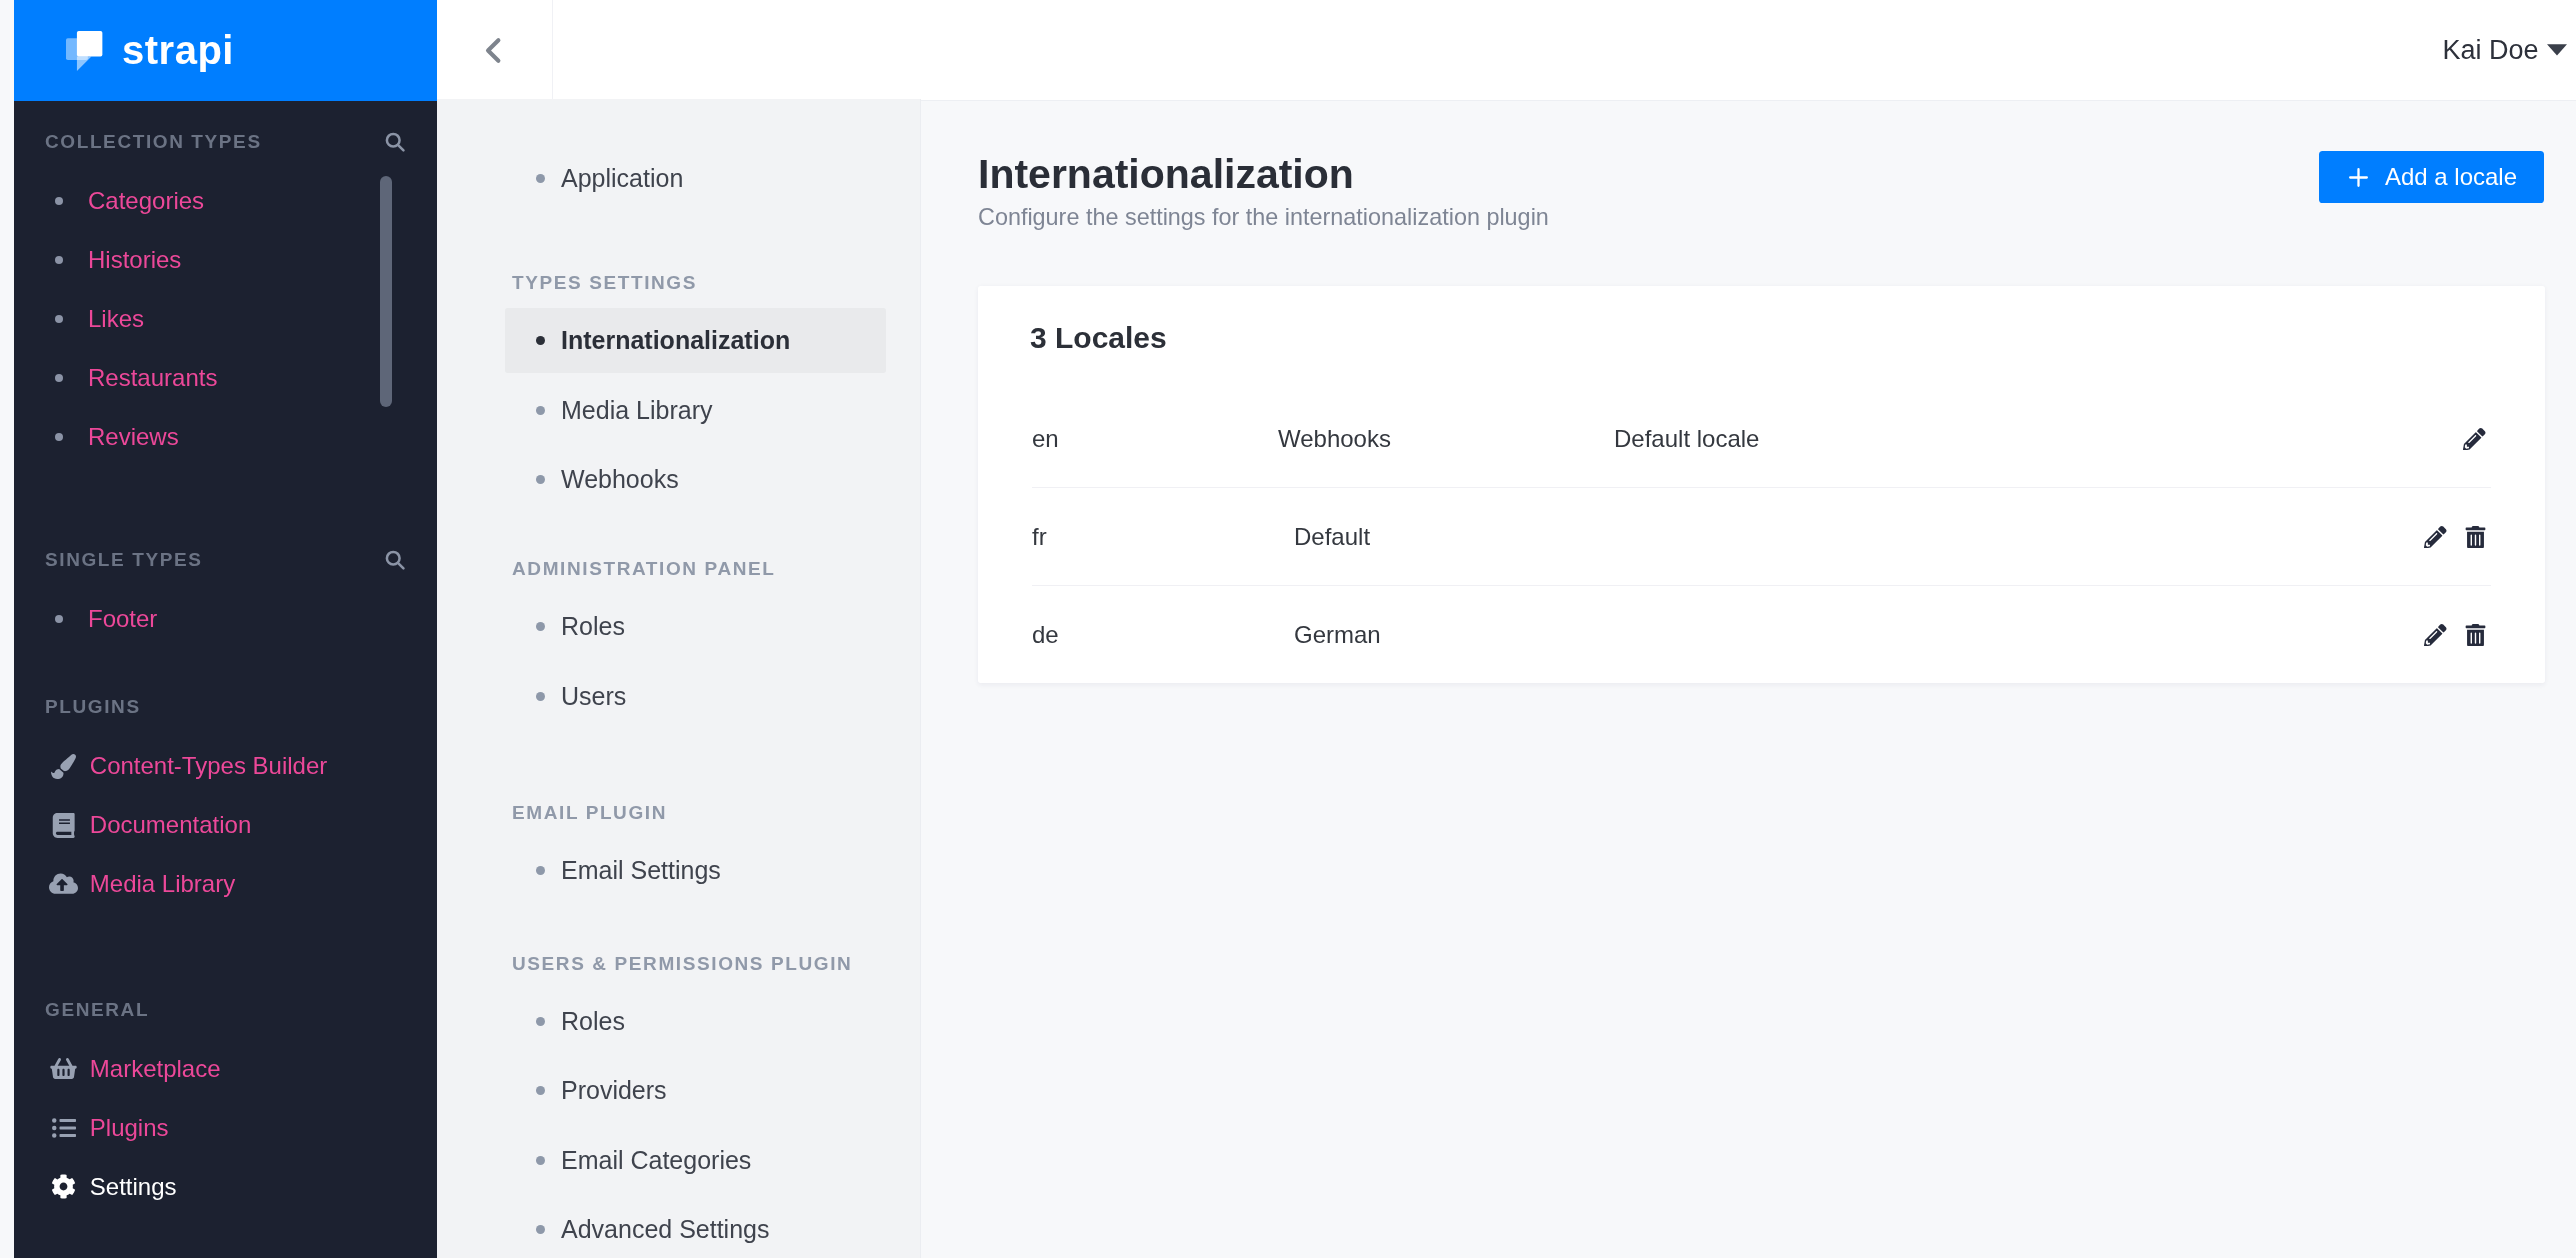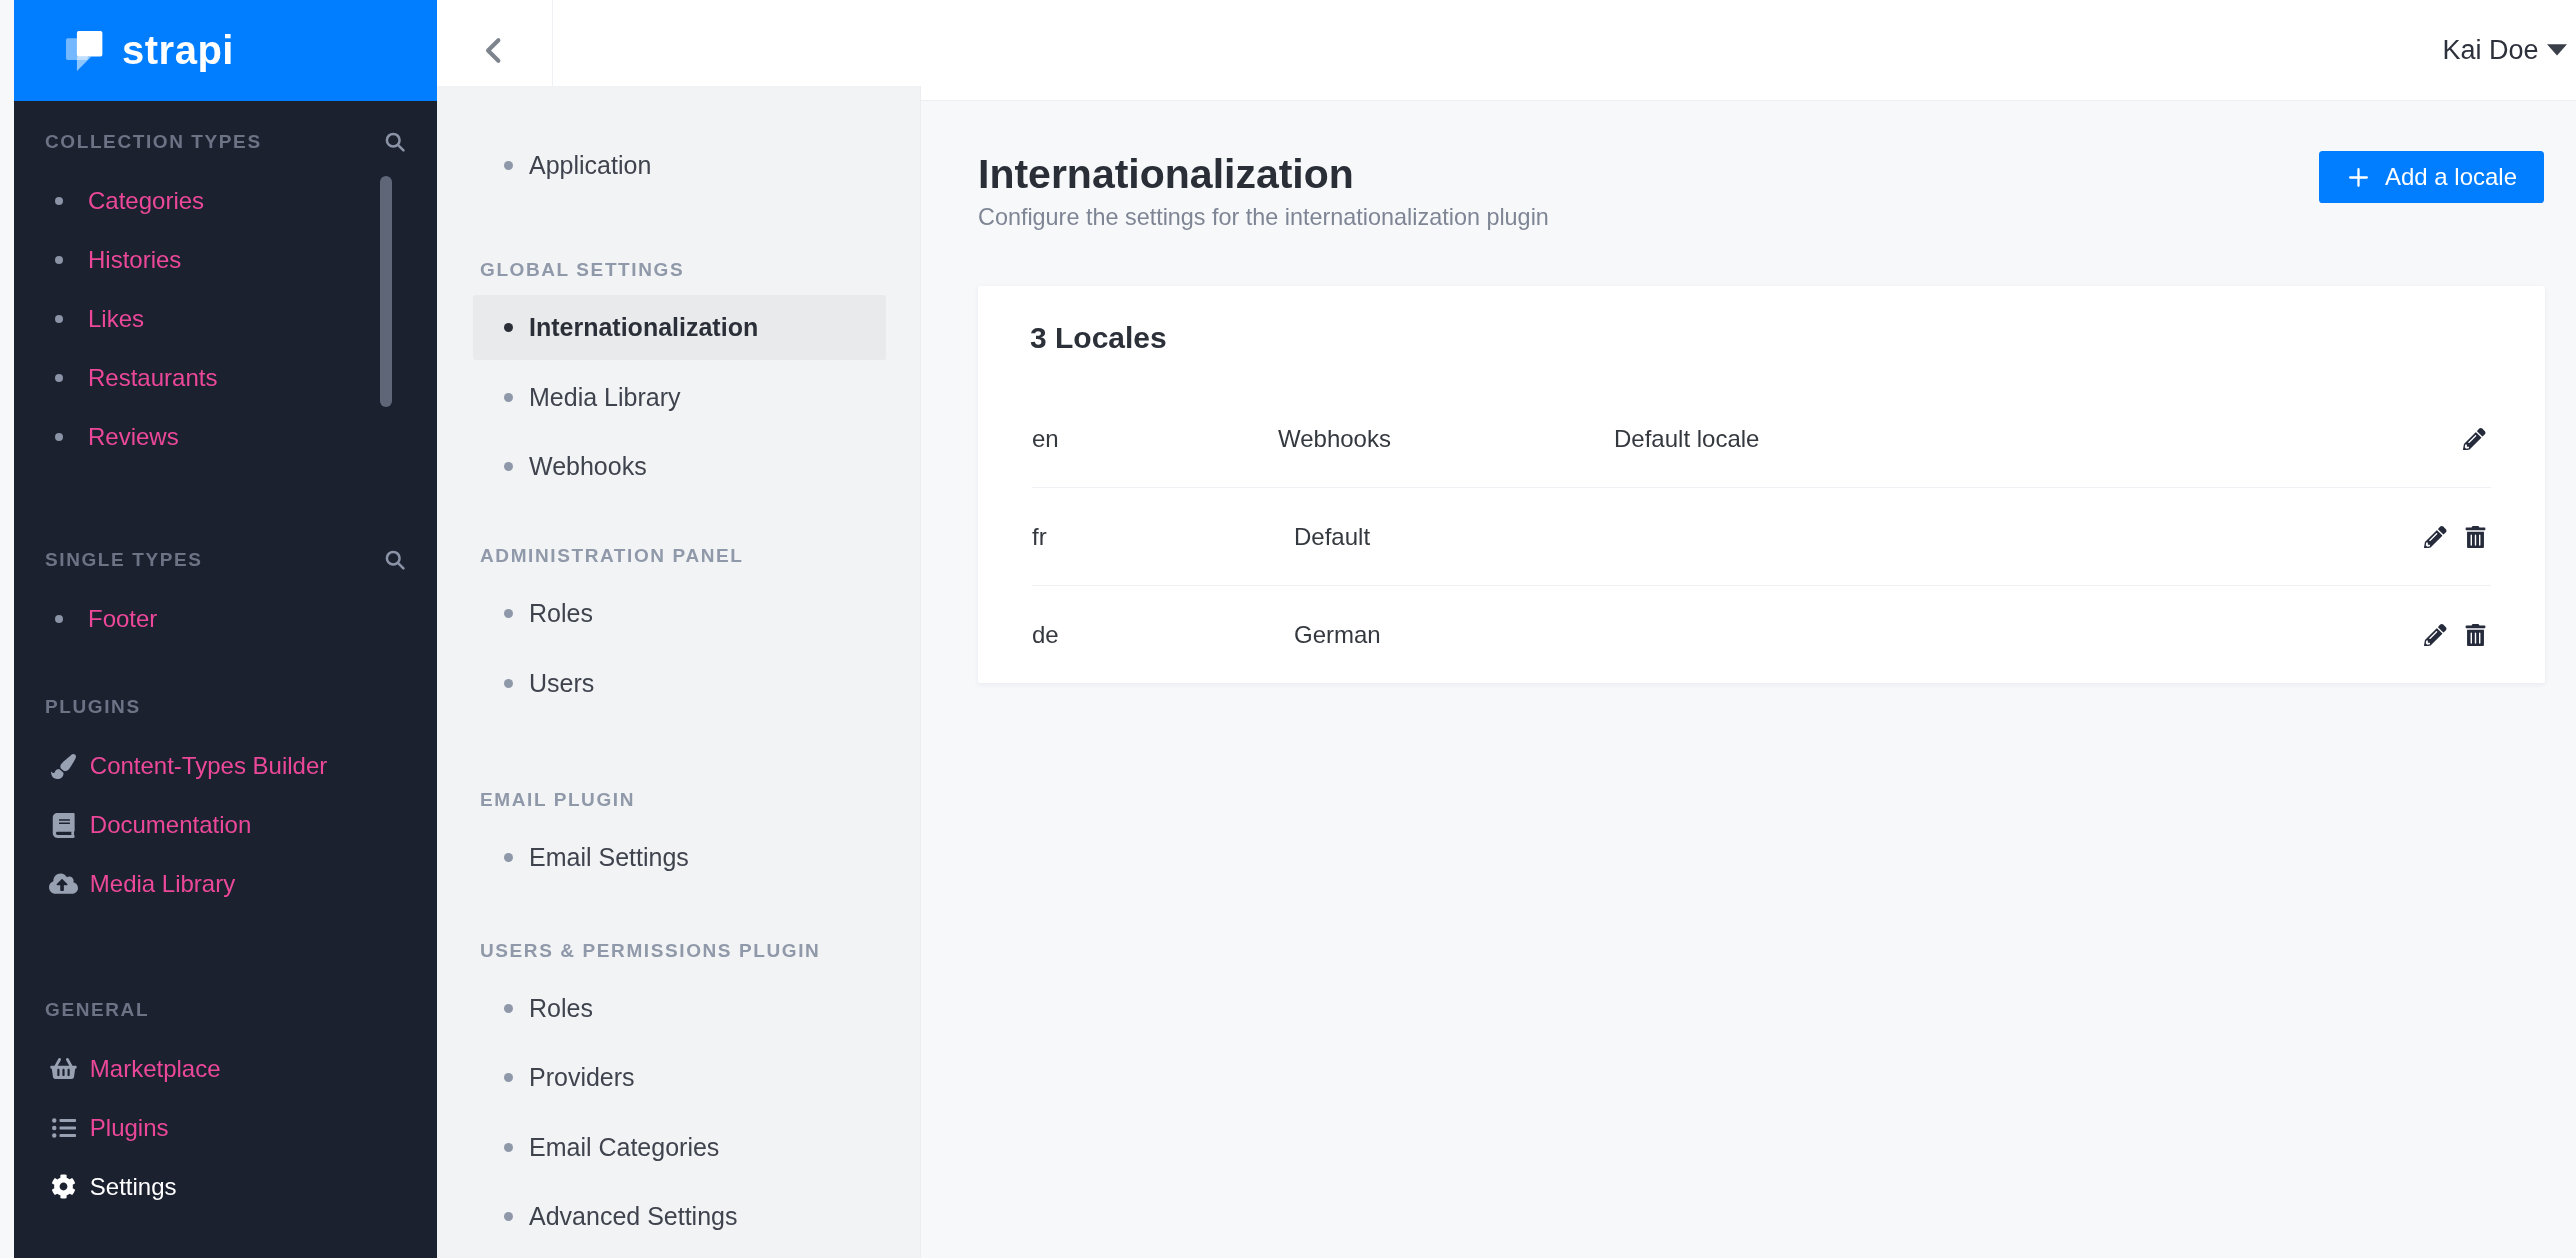--- a/index.html
+++ b/index.html
@@ -28,22 +28,22 @@
   .nav-item{height:59px;display:flex;align-items:center;padding-left:41px;color:#ec4899;font-size:24px;cursor:pointer;}
   .nav-item .dot{width:8px;height:8px;border-radius:50%;background:#8b93a6;margin-right:25px;flex:none;}
   .nav-item.icon-item{padding-left:34px;}
   .nav-item .ico{width:31px;margin-right:10.8px;display:flex;justify-content:center;color:#98a1b2;flex:none;}
   .nav-item.active{color:#fff;}
   .nav-item.active .ico{color:#fff;}
   .nav-search{color:#8b94a6;display:flex;cursor:pointer;}
   .nav-scroll{position:absolute;left:366px;top:75px;width:11.7px;height:231px;border-radius:6.3px;background:#5e6678;cursor:grab;}
 
   
-  .subnav{position:absolute;left:423px;top:86px;width:484px;bottom:0;background:#f2f3f5;
-          border-right:0.9px solid #ebedf1;box-sizing:border-box;}
+  .subnav{position:absolute;left:423px;top:99px;width:484px;bottom:0;background:#f2f3f5;
+          border-right:0.9px solid #ebedf1;box-sizing:border-box;padding-left:32px;}
   .sub-item{height:65px;margin-bottom:4.5px;display:flex;align-items:center;padding-left:67px;
             font-size:25px;color:#3f434d;cursor:pointer;}
   .sub-item .dot{width:9px;height:9px;border-radius:50%;background:#8e98a9;margin-right:16px;flex:none;}
   .sub-item.first{margin-top:47px;}
   .sub-item.active{background:#e9eaec;margin:0 34px 4.5px 36px;padding-left:31px;border-radius:2.7px;
                    font-weight:700;color:#2b2f38;}
   .sub-item.active .dot{background:#2b2f38;}
   .sub-title{height:32px;display:flex;align-items:center;padding-left:43px;font-size:19px;font-weight:700;
              letter-spacing:1.6px;color:#9099a9;}
   .sub-title.t1{margin:56px 0 9px;} .sub-title.t2{margin:41px 0 9px;}
@@ -215,21 +215,21 @@
 
     <div class="nav-scroll"></div>
   </div>
 
   <div class="subnav">
     <div class="sub-item first">
         <span class="dot"></span>
         <span>Application</span>
       </div>
 
-    <div class="sub-title t1">GLOBAL SETTINGS</div>
+    <div class="sub-title t1">TYPES SETTINGS</div>
     <div class="sub-item active">
         <span class="dot"></span>
         <span>Internationalization</span>
       </div>
     <div class="sub-item">
         <span class="dot"></span>
         <span>Media Library</span>
       </div>
     <div class="sub-item">
         <span class="dot"></span>

